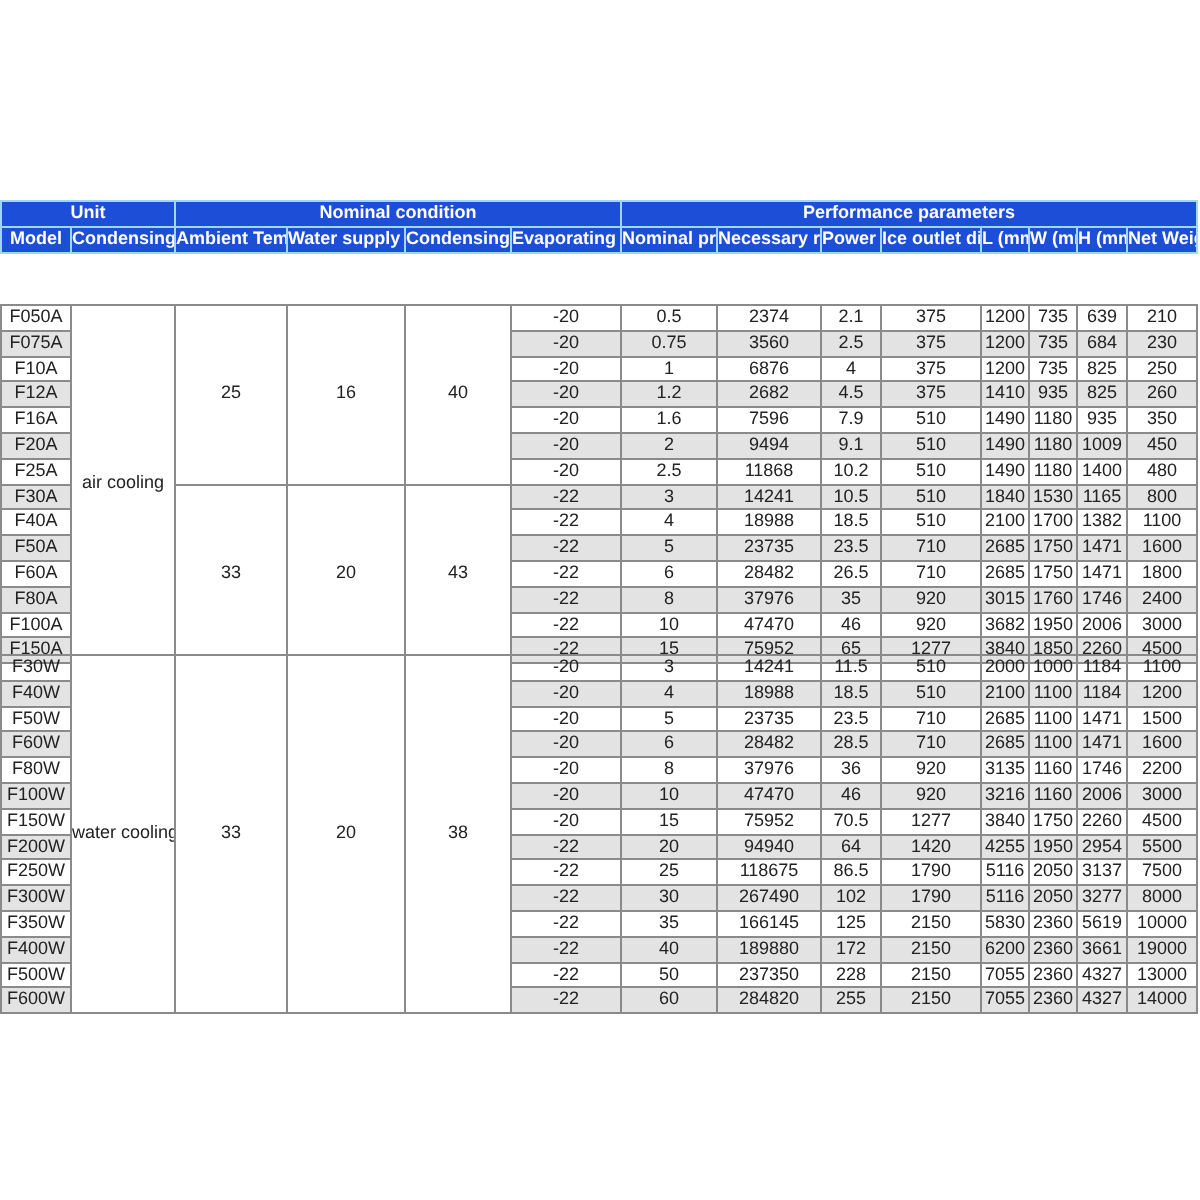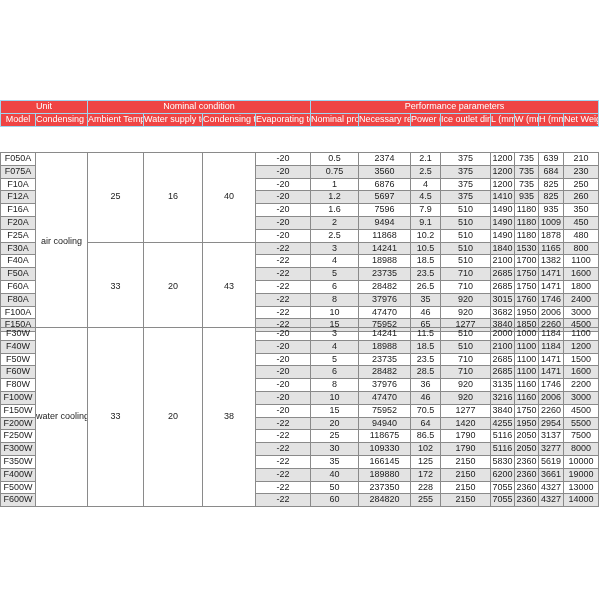--- a/index.html
+++ b/index.html
@@ -5,21 +5,21 @@
   html, body { margin: 0; padding: 0; background: #ffffff; }
   body { width: 600px; height: 600px; position: relative; overflow: hidden;
          font-family: "Liberation Sans", sans-serif; color: #222; }
   table.spec { position: absolute; left: 0; border-collapse: collapse; table-layout: fixed;
                width: 598px; font-size: 9px; }
   table.spec td, table.spec th { border: 1px solid #8a8a8a; padding: 0; text-align: center;
                line-height: 11.8px; height: 11.8px; overflow: hidden; white-space: nowrap; }
   #tbl-head { top: 100px; }
   #tbl-air { top: 152px; }
   #tbl-water { top: 327px; }
-  th { background: #ef4444; color: #ffffff; font-weight: normal; border-color: #9fd6f0 !important; }
+  th { background: #1d4ed8; color: #ffffff; font-weight: bold; border-color: #9fd6f0 !important; }
   th.grp { height: 12px; line-height: 12px; }
   th.sub { height: 36px; line-height: 11px; white-space: normal; }
   td.model { text-align: left; padding-left: 2px; }
   tr.shade td.sh { background: #e3e3e3; }
   td.merged { background: #ffffff; white-space: normal; vertical-align: middle; }
 </style>
 </head>
 <body>
 
 <table class="spec" id="tbl-head">
@@ -119,21 +119,21 @@
         <td class="sh">375</td>
         <td class="sh">1200</td>
         <td class="sh">735</td>
         <td class="sh">825</td>
         <td class="sh">250</td>
       </tr>
       <tr class="shade">
         <td class="model sh">F12A</td>
         <td class="sh">-20</td>
         <td class="sh">1.2</td>
-        <td class="sh">5697</td>
+        <td class="sh">2682</td>
         <td class="sh">4.5</td>
         <td class="sh">375</td>
         <td class="sh">1410</td>
         <td class="sh">935</td>
         <td class="sh">825</td>
         <td class="sh">260</td>
       </tr>
       <tr>
         <td class="model sh">F16A</td>
         <td class="sh">-20</td>
@@ -160,21 +160,21 @@
       </tr>
       <tr>
         <td class="model sh">F25A</td>
         <td class="sh">-20</td>
         <td class="sh">2.5</td>
         <td class="sh">11868</td>
         <td class="sh">10.2</td>
         <td class="sh">510</td>
         <td class="sh">1490</td>
         <td class="sh">1180</td>
-        <td class="sh">1878</td>
+        <td class="sh">1400</td>
         <td class="sh">480</td>
       </tr>
       <tr class="shade">
         <td class="model sh">F30A</td>
         <td class="merged" rowspan="7">33</td>
         <td class="merged" rowspan="7">20</td>
         <td class="merged" rowspan="7">43</td>
         <td class="sh">-22</td>
         <td class="sh">3</td>
         <td class="sh">14241</td>
@@ -387,21 +387,21 @@
         <td class="sh">1790</td>
         <td class="sh">5116</td>
         <td class="sh">2050</td>
         <td class="sh">3137</td>
         <td class="sh">7500</td>
       </tr>
       <tr class="shade">
         <td class="model sh">F300W</td>
         <td class="sh">-22</td>
         <td class="sh">30</td>
-        <td class="sh">109330</td>
+        <td class="sh">267490</td>
         <td class="sh">102</td>
         <td class="sh">1790</td>
         <td class="sh">5116</td>
         <td class="sh">2050</td>
         <td class="sh">3277</td>
         <td class="sh">8000</td>
       </tr>
       <tr>
         <td class="model sh">F350W</td>
         <td class="sh">-22</td>

